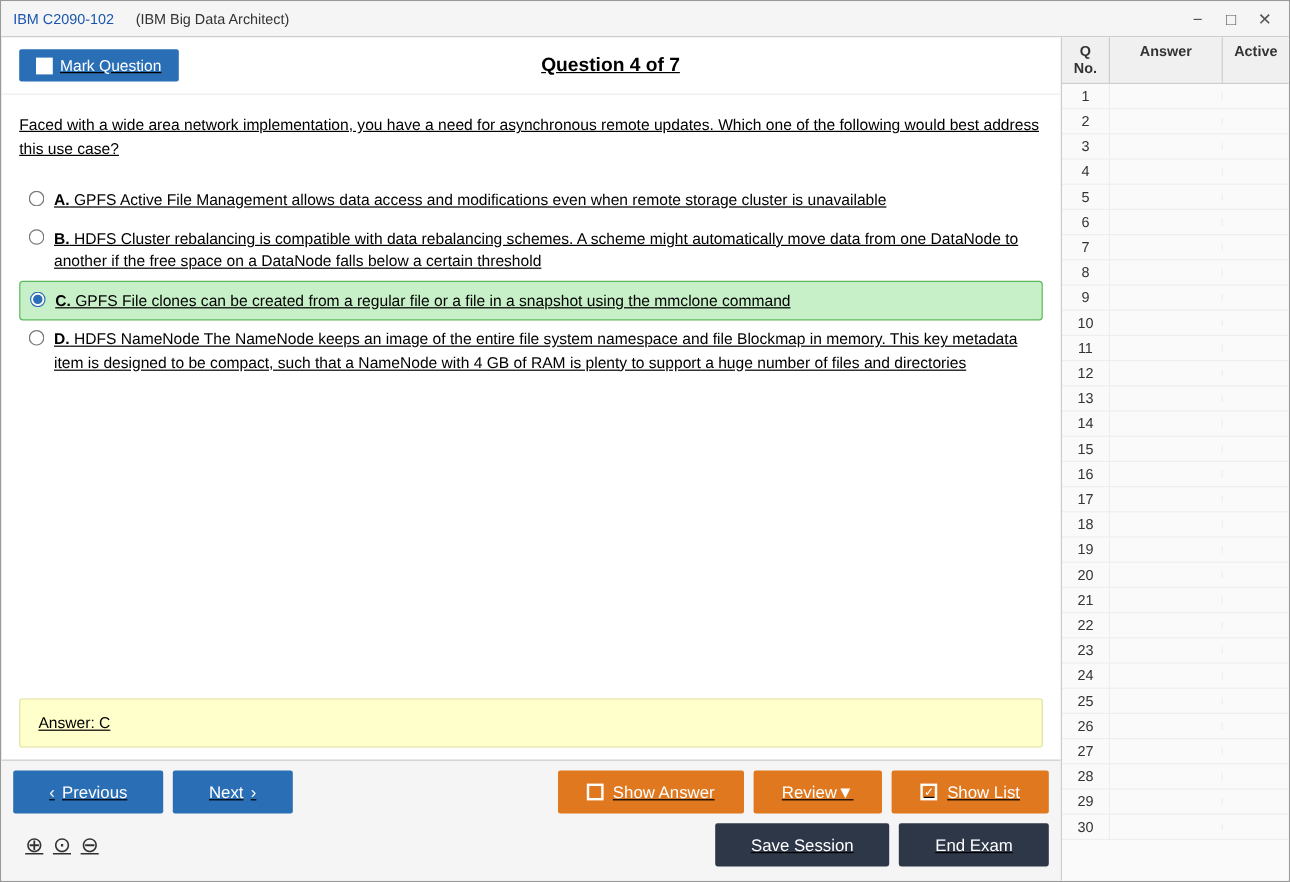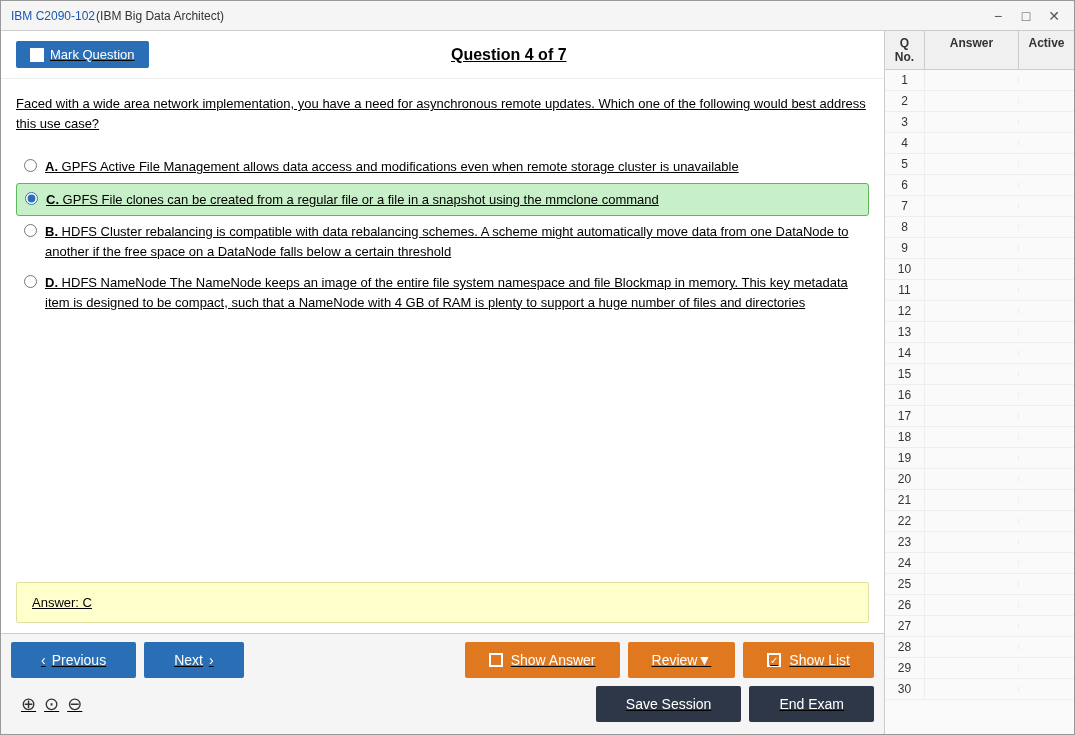--- a/index.html
+++ b/index.html
@@ -28,21 +28,21 @@
       height: 30px;
       display: flex;
       align-items: center;
       padding: 0 10px;
       justify-content: space-between;
       flex-shrink: 0;
     }
     .title-bar-left {
       display: flex;
       align-items: flex-start;
-      gap: 1px;
+      gap: 18px;
       font-size: 12px;
     }
     .title-bar-link {
       color: #1a56b0;
       text-decoration: none;
     }
     .title-bar-text {
       color: #333;
     }
     .title-bar-controls {
@@ -333,27 +333,27 @@
       </div>
 
       <div class="question-body">
         <p class="question-text">Faced with a wide area network implementation, you have a need for asynchronous remote updates. Which one of the following would best address this use case?</p>
         <ul class="options-list">
 
         <li class="option-item">
               <input type="radio" name="question-option" style="">
               <span class="option-label"><strong>A.</strong> GPFS Active File Management allows data access and modifications even when remote storage cluster is unavailable</span>
             </li>
+            <li class="option-item">
+              <input type="radio" name="question-option" style="">
+              <span class="option-label"><strong>B.</strong> HDFS Cluster rebalancing is compatible with data rebalancing schemes. A scheme might automatically move data from one DataNode to another if the free space on a DataNode falls below a certain threshold</span>
+            </li>
             <li class="option-item selected">
               <input type="radio" name="question-option" checked="" style="">
               <span class="option-label"><strong>C.</strong> GPFS File clones can be created from a regular file or a file in a snapshot using the mmclone command</span>
-            </li>
-            <li class="option-item">
-              <input type="radio" name="question-option" style="">
-              <span class="option-label"><strong>B.</strong> HDFS Cluster rebalancing is compatible with data rebalancing schemes. A scheme might automatically move data from one DataNode to another if the free space on a DataNode falls below a certain threshold</span>
             </li>
             <li class="option-item">
               <input type="radio" name="question-option" style="">
               <span class="option-label"><strong>D.</strong> HDFS NameNode The NameNode keeps an image of the entire file system namespace and file Blockmap in memory. This key metadata item is designed to be compact, such that a NameNode with 4 GB of RAM is plenty to support a huge number of files and directories</span>
             </li>
           </ul>
       </div>
 
       <div class="answer-box">
         <span>Answer: C</span>

